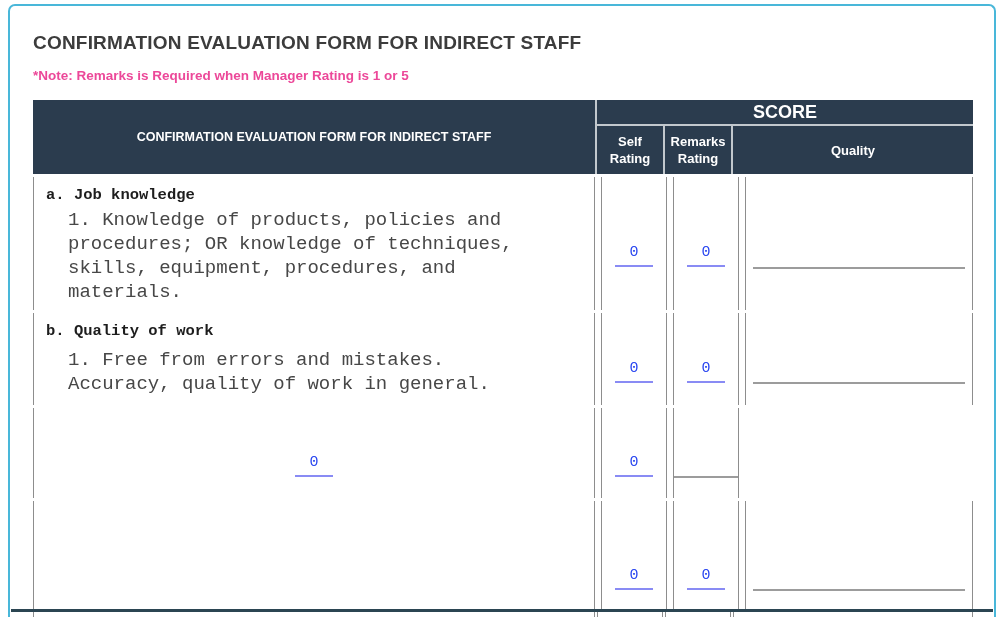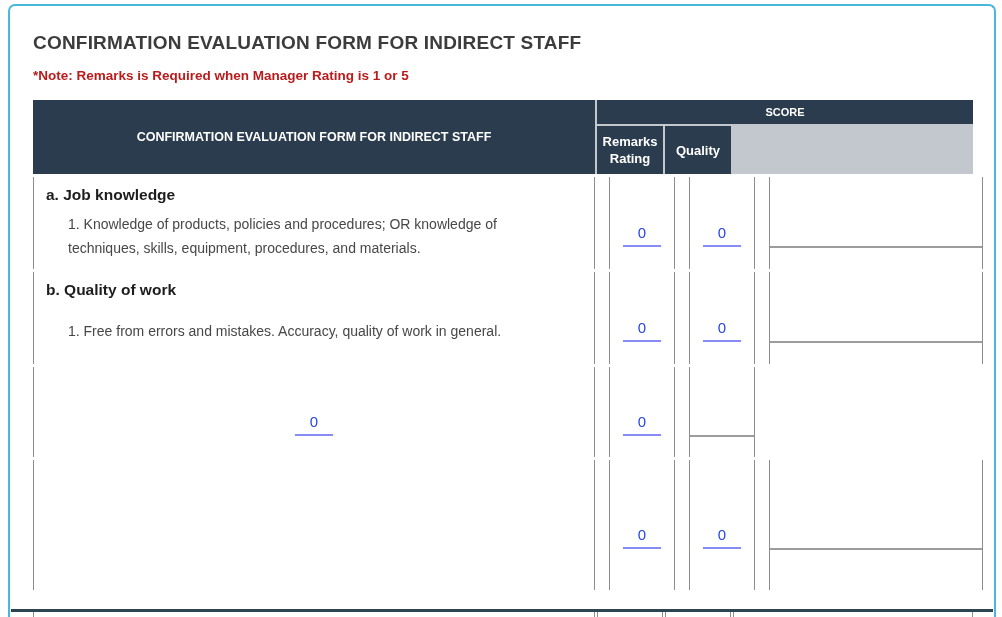--- a/index.html
+++ b/index.html
@@ -21,21 +21,21 @@
     margin: 26px 0 0 23px;
     font-size: 19px;
     font-weight: bold;
     color: #3c3c3c;
     letter-spacing: 0.2px;
   }
   .required-note {
     margin: 14px 0 0 23px;
     font-size: 13.5px;
     font-weight: bold;
-    color: #b91c1c;
+    color: #ec4899;
   }
   .table-wrap {
     margin: 17px 0 0 23px;
     width: 940px;
   }
   
   .thead {
     display: grid;
     grid-template-columns: 562px 66px 66px 1fr;
     grid-template-rows: 24px 48px;
@@ -45,33 +45,34 @@
   .th {
     background: #2b3c4e;
     color: #ffffff;
     font-weight: bold;
     display: flex;
     align-items: center;
     justify-content: center;
     text-align: center;
   }
   .th-desc  { grid-row: 1 / 3; grid-column: 1; font-size: 12.5px; }
-  .th-score { grid-column: 2 / 5; font-size: 11px; }
+  .th-score { grid-column: 2 / 5; font-size: 18px; }
   .th-sub   { font-size: 13px; line-height: 17px; padding: 2px; }
   
   .tbody {
     display: flex;
     flex-direction: column;
     gap: 3px;
     padding-top: 3px;
   }
   .section-row {
     display: grid;
     grid-template-columns: 562px 66px 66px 1fr;
-    column-gap: 14px;
+    column-gap: 6px;
+    font-family: Liberation Mono, monospace;
   }
   .section-row:nth-child(1) { min-height: 92px; }
   .section-row:nth-child(2) { min-height: 92px; }
   .section-row:nth-child(3) { min-height: 90px; }
   .section-row:nth-child(4) { min-height: 130px; }
   .cell {
     border-left: 1px solid #8d8d8d;
     border-right: 1px solid #8d8d8d;
   }
   .cell-desc {
@@ -81,21 +82,21 @@
   }
   .section-label {
     font-size: 15.5px;
     font-weight: bold;
     color: #1d1d1d;
     line-height: 26px;
   }
   .criteria {
     margin: auto 0;
     padding: 0 28px 0 22px;
-    font-size: 14px;
+    font-size: 19px;
     color: #474747;
     line-height: 24px;
   }
   .cell-rating {
     display: flex;
     align-items: center;
     justify-content: center;
   }
   .rating-input {
     transform: translateY(12px);
@@ -146,20 +147,21 @@
 
   <h1 class="page-title">CONFIRMATION EVALUATION FORM FOR INDIRECT STAFF</h1>
 
   <div class="required-note">*Note: Remarks is Required when Manager Rating is 1 or 5</div>
 
   <div class="table-wrap">
 
     <div class="thead">
       <div class="th th-desc">CONFIRMATION EVALUATION FORM FOR INDIRECT STAFF</div>
       <div class="th th-score">SCORE</div>
+      <div class="th th-sub">Self Rating</div>
       <div class="th th-sub">Remarks Rating</div>
       <div class="th th-sub">Quality</div>
     </div>
 
     <div class="tbody">
 
       <div class="section-row">
         <div class="cell cell-desc">
           <div class="section-label">a. Job knowledge</div>
           <div class="criteria">1. Knowledge of products, policies and procedures; OR knowledge of techniques, skills, equipment, procedures, and materials.</div>

